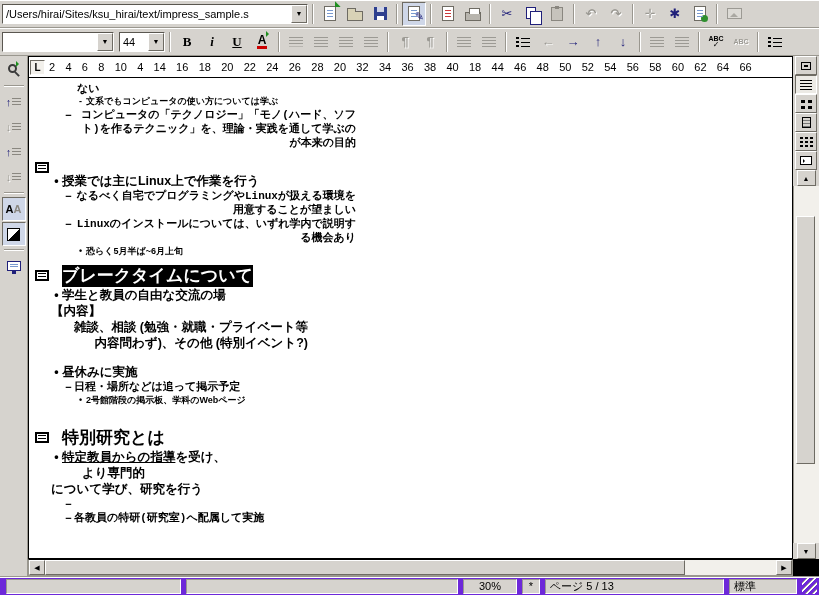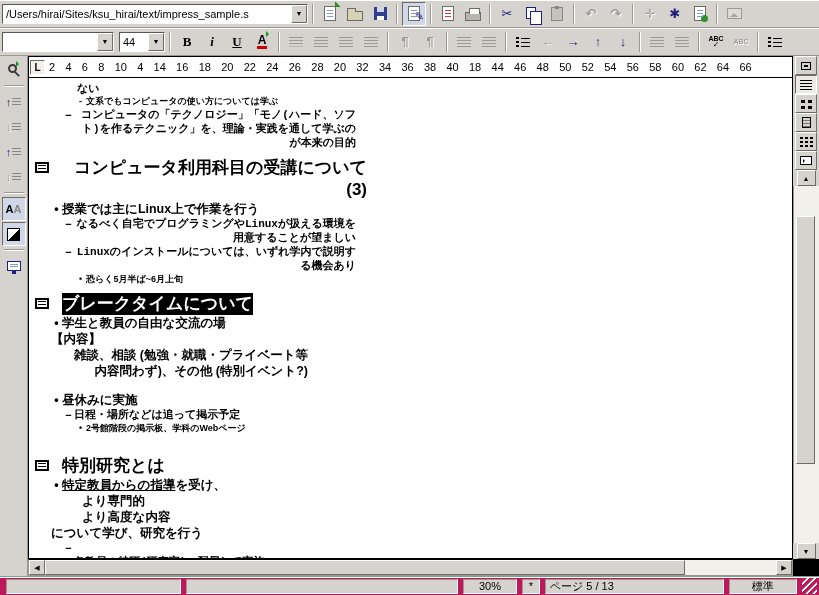--- a/index.html
+++ b/index.html
@@ -114,21 +114,21 @@
   .notes-ic { width:9px; height:11px; border:1px solid #000; background:repeating-linear-gradient(transparent 0 2px, #777 2px 3px); }
   .hand-ic { width:3px; height:2px; background:#000; box-shadow:5px 0 0 #000,10px 0 0 #000,0 4px 0 #000,5px 4px 0 #000,10px 4px 0 #000,0 8px 0 #000,5px 8px 0 #000,10px 8px 0 #000; margin:-7px 0 0 -9px; }
   .show-ic { width:12px; height:9px; border:1px solid #000; background:#fff; position:relative; }
   .show-ic::after { content:""; position:absolute; left:2px; top:2px; border:2px solid transparent; border-left-color:#000; }
   #vtrack { flex:1; position:relative; background:#f2f0eb; border-left:1px solid #9a978f; }
   #vthumb { position:absolute; left:2px; top:30px; width:19px; height:248px; background:#d6d3ce; border:1px solid; border-color:#fff #6e6b63 #6e6b63 #fff; }
   .varrow { width:19px; height:16px; margin:0 auto; background:#d6d3ce; border:1px solid; border-color:#fff #6e6b63 #6e6b63 #fff; display:flex; align-items:center; justify-content:center; font-size:7px; }
   #corner-black { height:17px; background:#000; }
 
   
-  #status-bar { height:19px; display:flex; align-items:center; gap:5px; padding:2px 2px 2px 6px; background:#be185d; box-shadow:inset 0 1px 0 #fff; border-top:1px solid #9a978f; font-size:11px; }
+  #status-bar { height:19px; display:flex; align-items:center; gap:5px; padding:2px 2px 2px 6px; background:#6d28d9; box-shadow:inset 0 1px 0 #fff; border-top:1px solid #9a978f; font-size:11px; }
   .spanel { height:15px; border:1px solid; border-color:#9a978f #fff #fff #9a978f; display:flex; align-items:center; padding:0 4px; background:#d6d3ce; }
   #grip { margin-left:auto; width:16px; height:16px; background:repeating-linear-gradient(135deg, transparent 0 3px, #9a978f 3px 4px, #fff 4px 5px); }
 </style>
 </head>
 <body>
 
 <div id="app">
 
   <div id="function-bar" class="bar">
     <div class="combo" style="width:306px;">
@@ -384,21 +384,20 @@
     <span class="ltext"><span class="tseg">文系でもコンピュータの使い方については学ぶ</span></span>
   </div>
             <div class="ol-line ol-l3">
 
     <span class="marker">−</span>
     <span class="ltext"><span class="tseg">コンピュータの「テクノロジー」「モノ(ハード、ソフト)を作るテクニック」を、理論・実践を通して学ぶのが本来の目的</span></span>
   </div>
             <div class="ol-line ol-title">
     <span class="slide-icon"></span>
     <span class="marker"></span>
-    <span class="ltext"><span class="tseg">コンピュータ利用科目の受講について (3)</span></span>
   </div>
             <div class="ol-line ol-l2">
 
     <span class="marker">•</span>
     <span class="ltext"><span class="tseg">授業では主にLinux上で作業を行う</span></span>
   </div>
             <div class="ol-line ol-l3">
 
     <span class="marker">−</span>
     <span class="ltext"><span class="tseg">なるべく自宅でプログラミングやLinuxが扱える環境を用意することが望ましい</span></span>
@@ -460,24 +459,20 @@
     <span class="ltext"><span class="tseg">特別研究とは</span></span>
   </div>
             <div class="ol-line ol-l2">
 
     <span class="marker">•</span>
     <span class="ltext"><span class="useg">特定教員からの指導</span><span class="tseg">を受け、</span></span>
   </div>
             <div class="ol-line ol-l2 ol-nob ol-ind2">
 
     <span class="ltext"><span class="tseg">より専門的</span></span>
-  </div>
-            <div class="ol-line ol-l2 ol-nob ol-ind2">
-
-    <span class="ltext"><span class="tseg">より高度な内容</span></span>
   </div>
             <div class="ol-line ol-l2 ol-nob">
 
     <span class="ltext"><span class="tseg">について学び、研究を行う</span></span>
   </div>
             <div class="ol-line ol-l3">
 
     <span class="marker">−</span>
   </div>
             <div class="ol-line ol-l3">
@@ -536,18 +531,18 @@
     <div class="spanel" style="width:282px;"></div>
     <div class="spanel" style="width:56px; justify-content:center;">
         <span>30%</span>
       </div>
     <div class="spanel" style="width:18px; justify-content:center;">
         <span>*</span>
       </div>
     <div class="spanel" style="width:186px;">
         <span>ページ 5 / 13</span>
       </div>
-    <div class="spanel" style="width:70px;justify-content:center;">
+    <div class="spanel" style="width:70px;">
         <span>標準</span>
       </div>
     <div id="grip"></div>
   </div>
 </div>
 
 </body></html>

